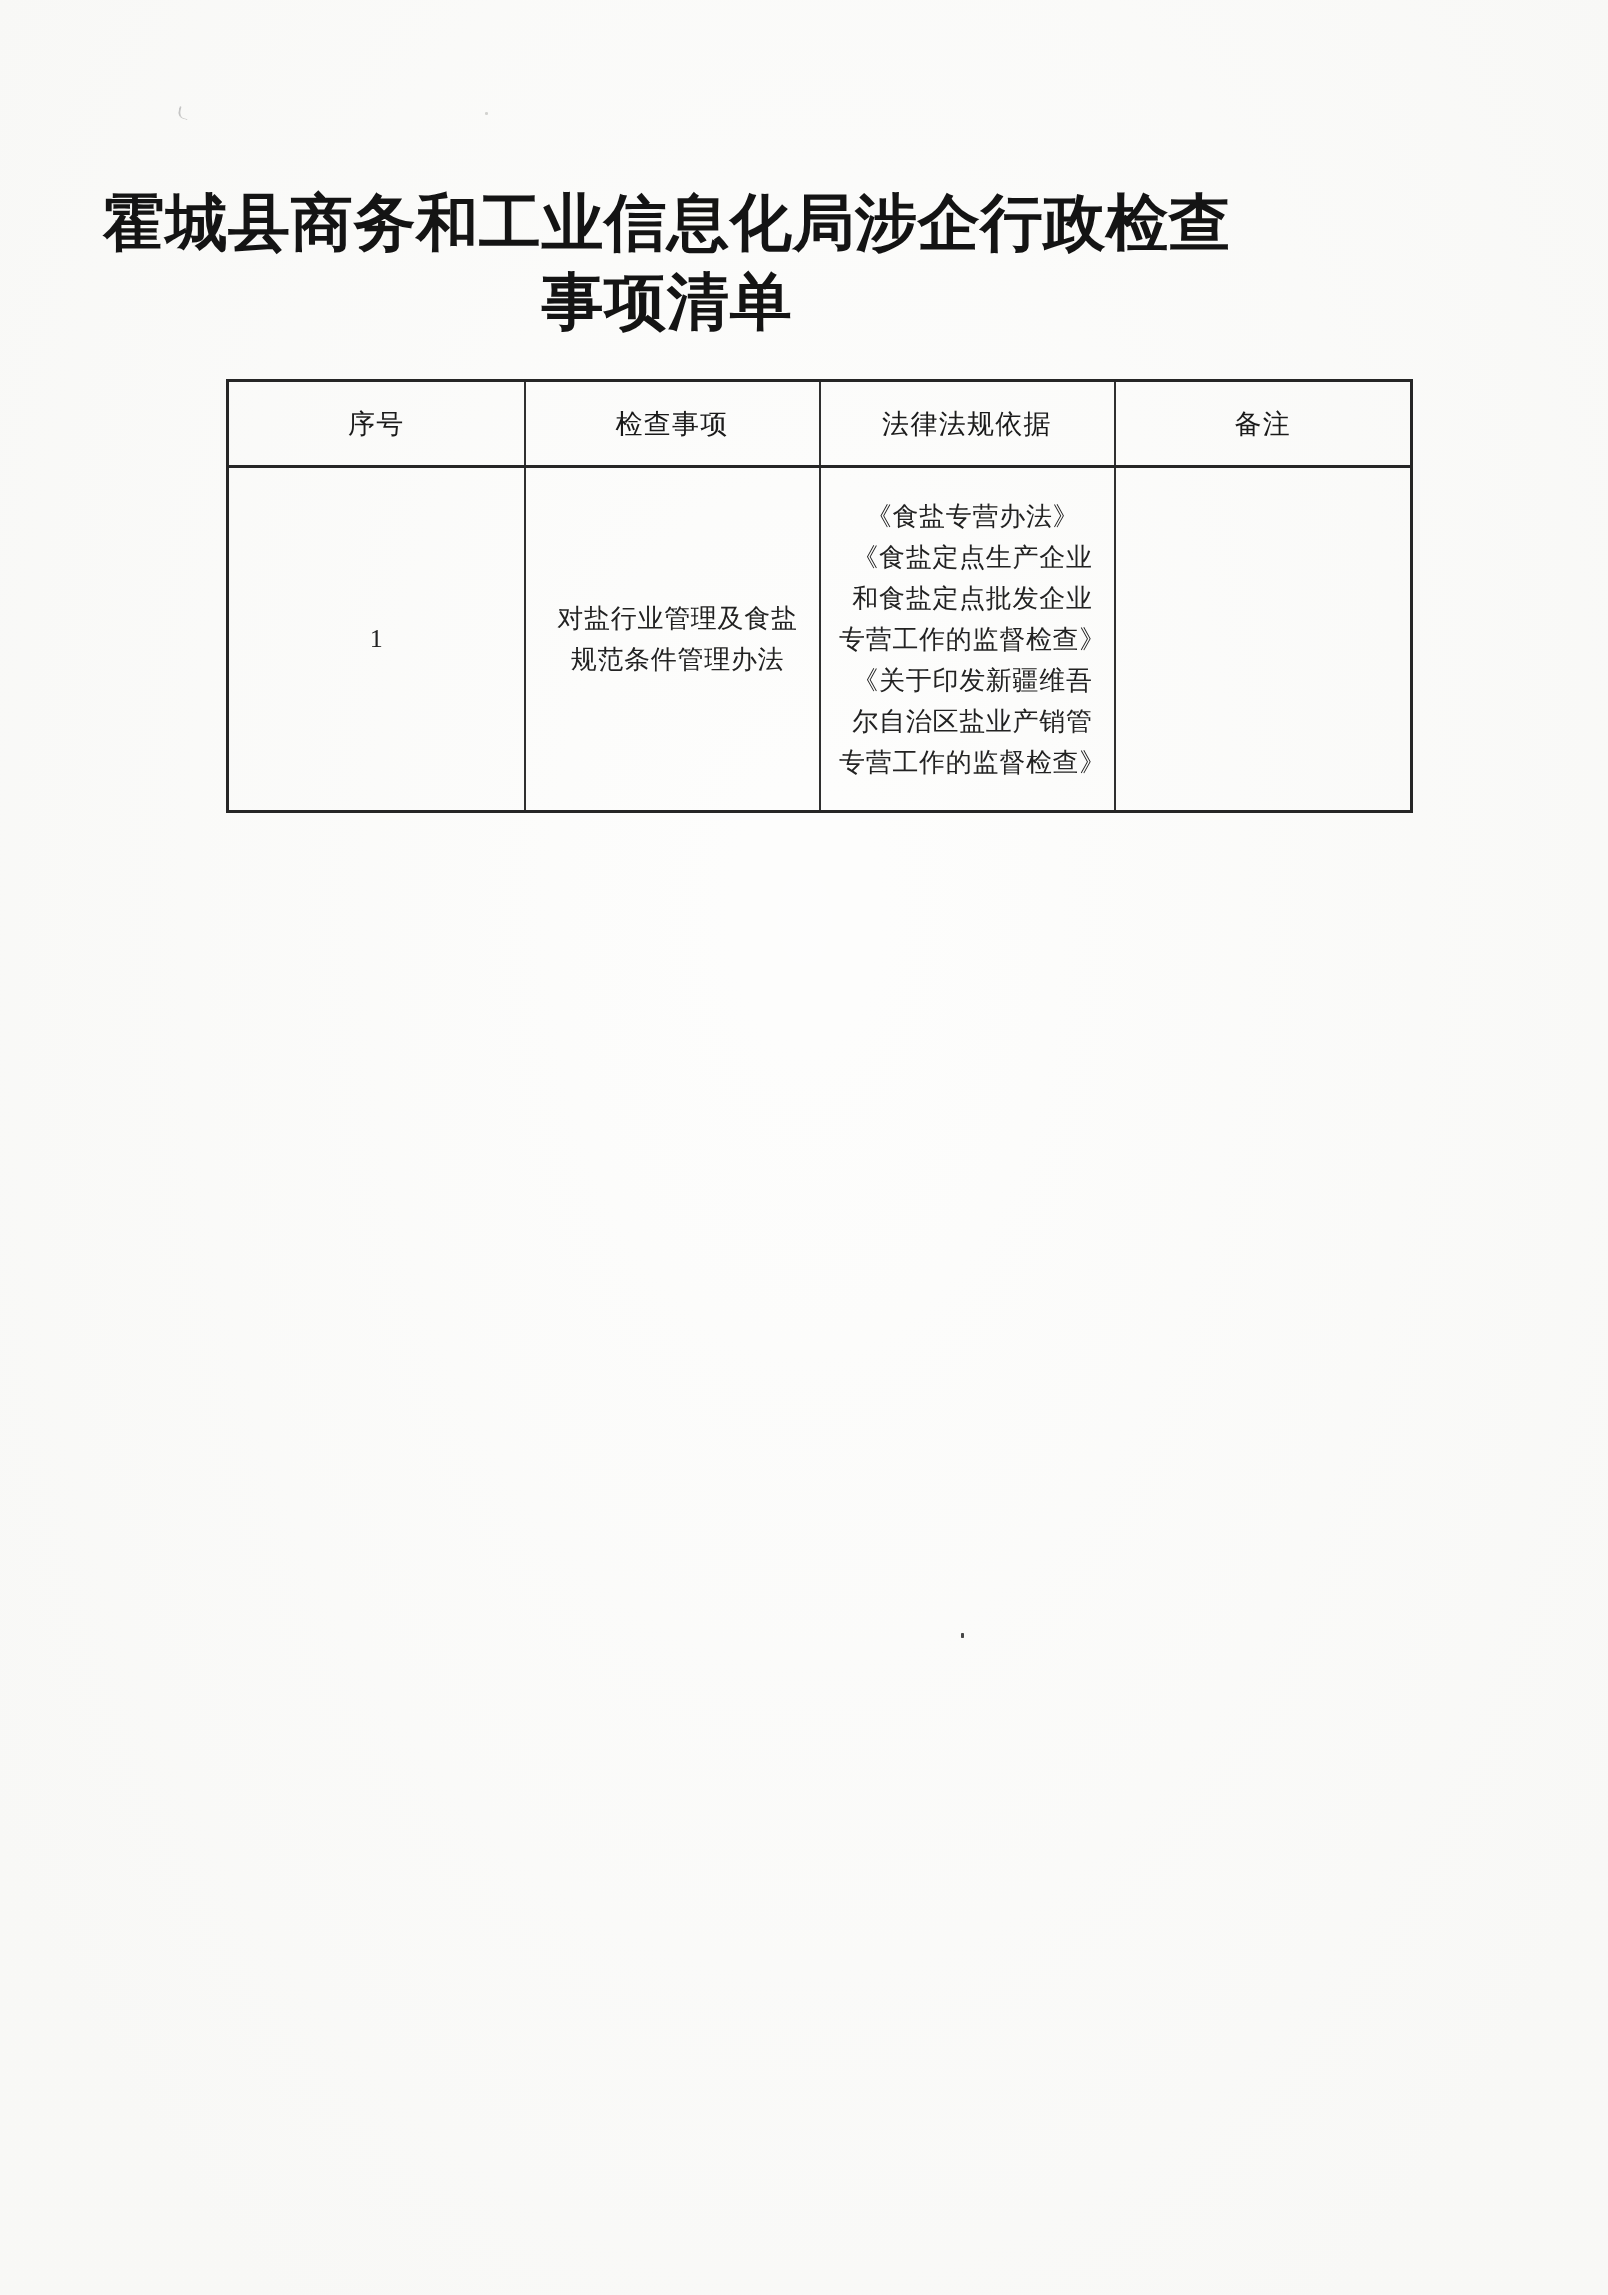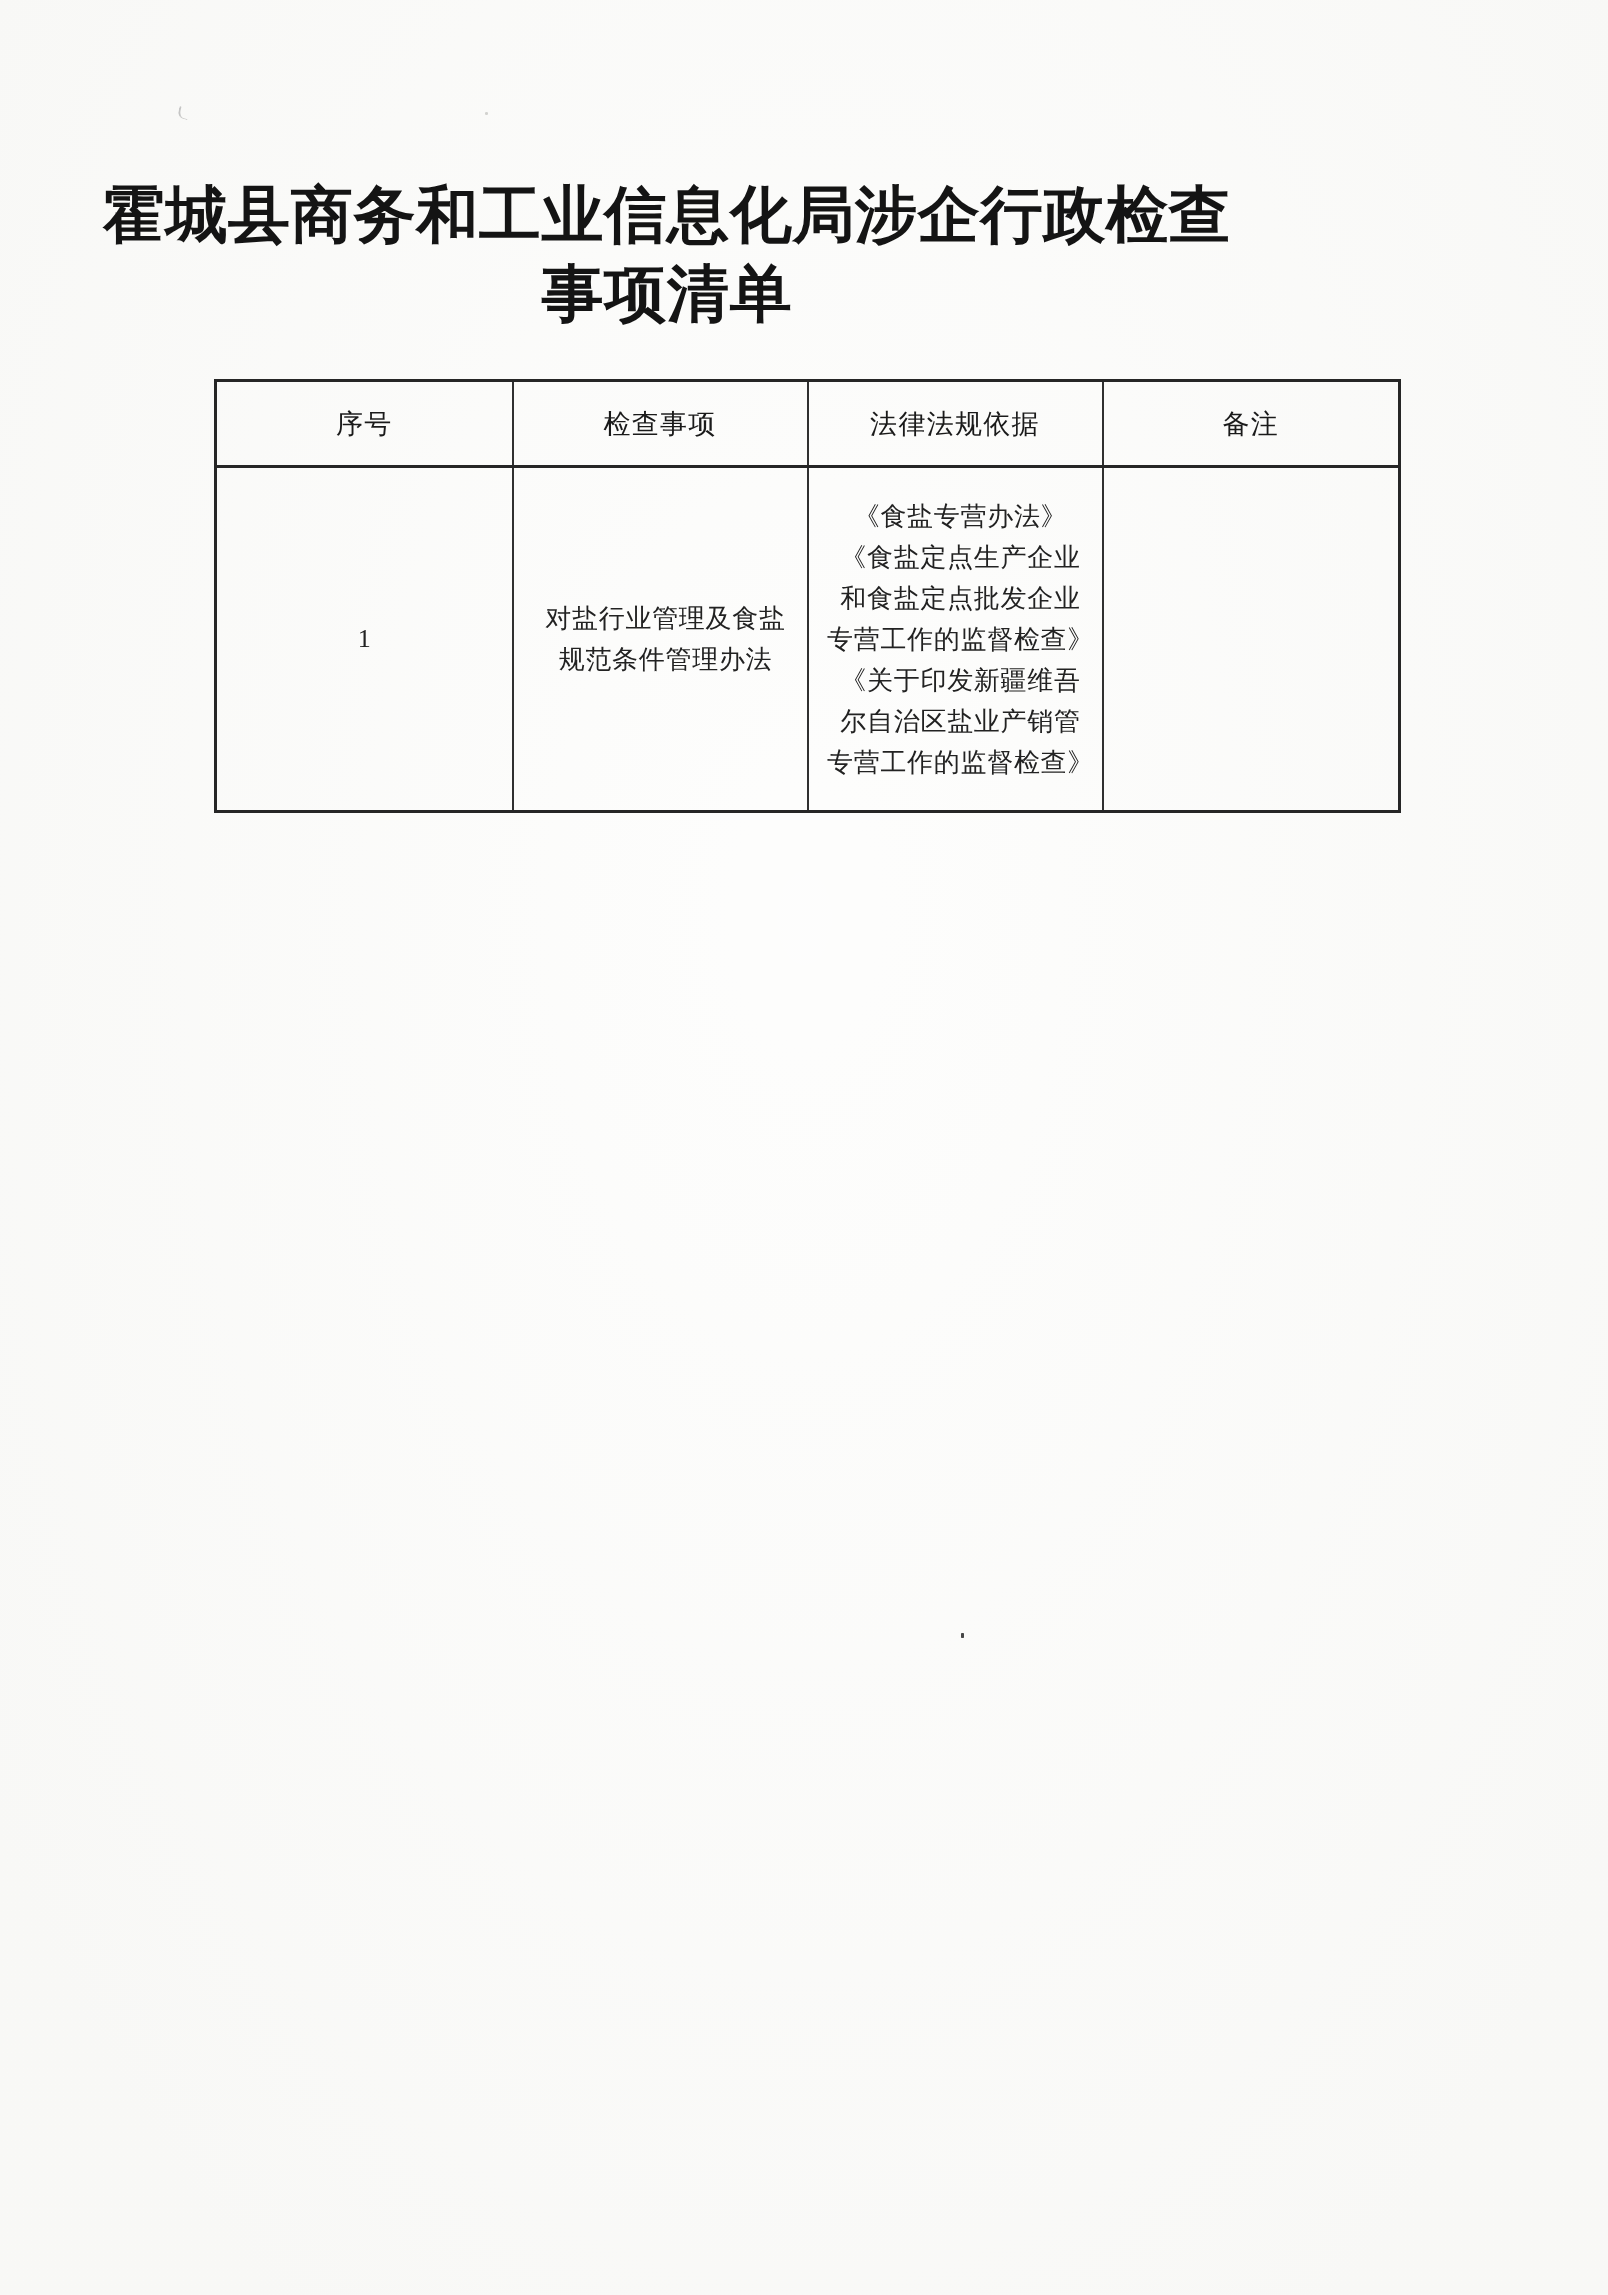--- a/index.html
+++ b/index.html
@@ -18,36 +18,36 @@
   .page {
     position: absolute;
     inset: 0;
     
     background:
       radial-gradient(ellipse at 50% 40%, rgba(255,255,255,0.6), rgba(0,0,0,0.012) 85%),
       #fbfbf9;
   }
   .doc-title {
     position: absolute;
-    top: 176px;
+    top: 184px;
     left: 0;
     width: 1334px;
     margin: 0;
     text-align: center;
     font-size: 62px;
     font-weight: 700;
     line-height: 79px;
     letter-spacing: 0.7px;
     color: #141414;
   }
   .t-line { display: block; }
 
   .checklist {
     position: absolute;
-    left: 214px;
+    left: 226px;
     top: 379px;
     width: 1183px;
     border-collapse: collapse;
     table-layout: fixed;
     border: 3.3px solid #262626;
   }
   .checklist th,
   .checklist td {
     border: 2px solid #303030;
     padding: 0;

